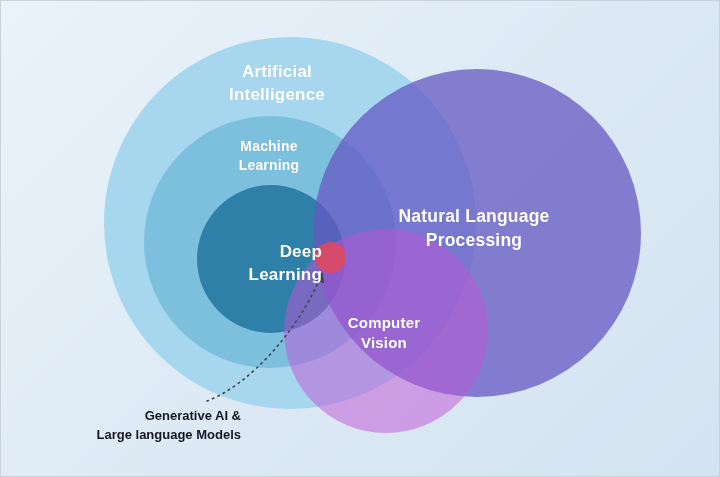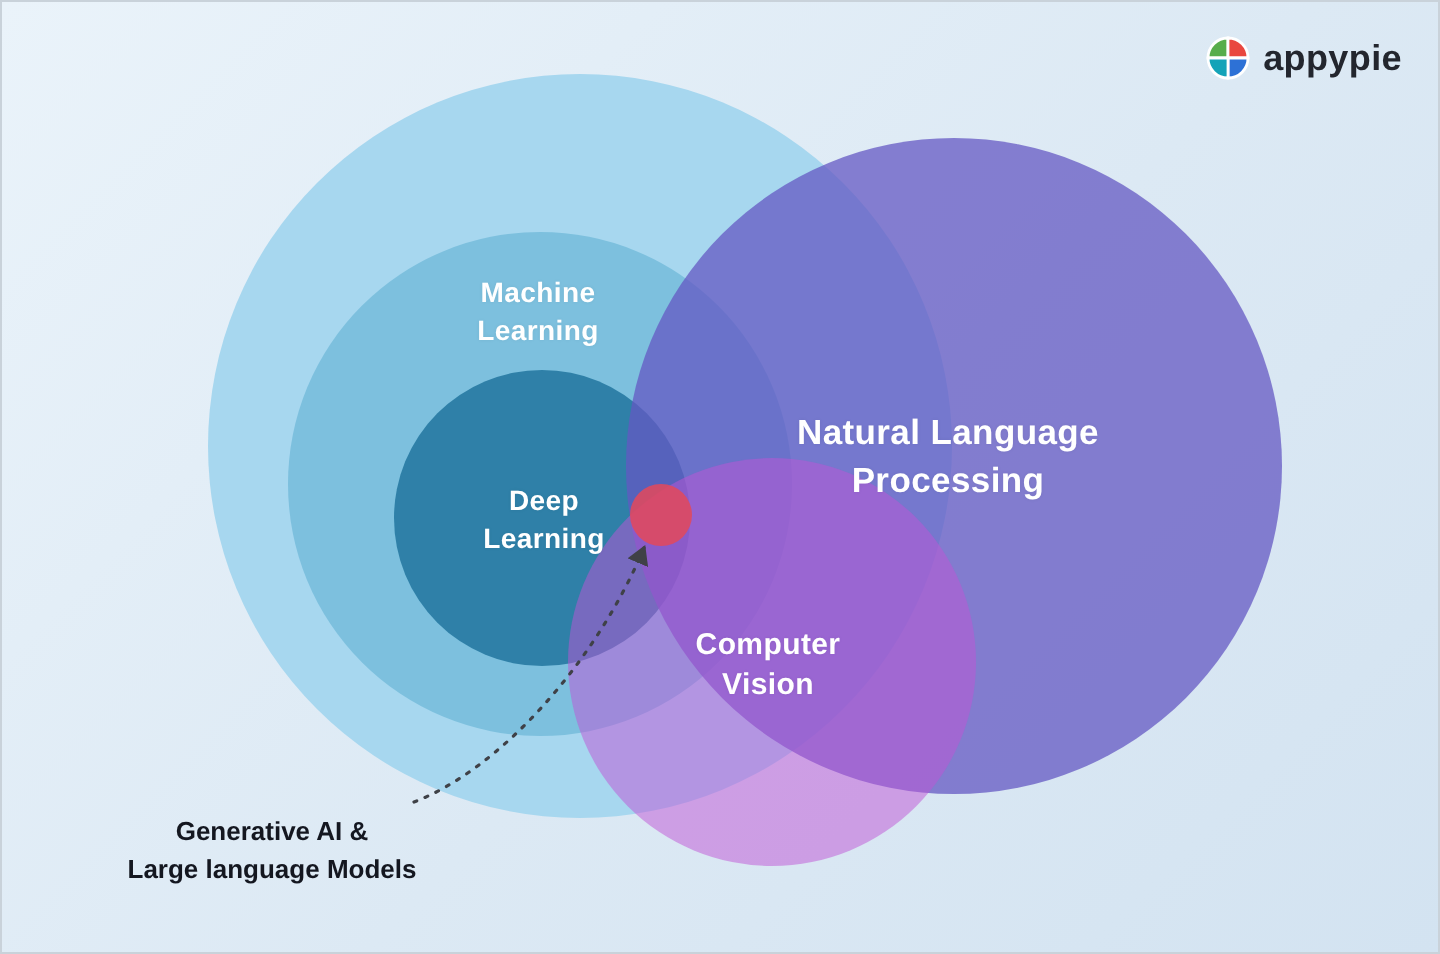--- a/index.html
+++ b/index.html
@@ -26,28 +26,28 @@
     text-align:center;
     font-weight:600;
     white-space:pre-line;
     line-height:1.35;
     z-index:5;
     letter-spacing:.2px;
     text-shadow:0 0 2px rgba(0,0,0,0.06);
   }
   .l-ai  {left:186px;top:60px; width:180px;font-size:17px;}
   .l-ml  {left:203px;top:136px;width:130px;font-size:14px;}
-  .l-dl  {left:221px;top:240px;width:100px;font-size:14px;}
+  .l-dl  {left:221px;top:240px;width:100px;font-size:17px;text-align:right;}
   .l-nlp {left:373px;top:204px;width:200px;font-size:17.5px;}
   .l-cv  {left:328px;top:312px;width:110px;font-size:15px;}
 
   .gen-label{
     position:absolute;
     left:30px;top:406px;width:210px;
-    text-align:center;
+    text-align:right;
     font-size:13px;font-weight:700;
     color:#141720;
     white-space:pre-line;
     line-height:1.45;
     z-index:6;
   }
   .arrow-svg{
     position:absolute;left:0;top:0;width:720px;height:477px;
     z-index:4;pointer-events:none;
   }
@@ -74,35 +74,28 @@
 
   <svg class="arrow-svg" viewBox="0 0 720 477">
     <defs>
       <marker id="ah" markerWidth="7" markerHeight="7" refX="5" refY="3.5" orient="auto">
         <path d="M0,0 L6,3.5 L0,7 Z" fill="#3f4147"></path>
       </marker>
     </defs>
     <path d="M 206 400 C 248 384, 296 332, 321 273" fill="none" stroke="#3f4147" stroke-width="1.6" stroke-dasharray="1.5 4.5" stroke-linecap="round" marker-end="url(#ah)"></path>
   </svg>
 
+  <div class="vlabel l-ai">Artificial
+Intelligence</div>
   <div class="vlabel l-ml">Machine
 Learning</div>
   <div class="vlabel l-dl">Deep
 Learning</div>
   <div class="vlabel l-cv">Computer
 Vision</div>
   <div class="vlabel l-nlp">Natural Language
 Processing</div>
 
   <div class="gen-label">Generative AI &amp;
 Large language Models</div>
 
-  <div class="logo">
-    <svg width="24" height="24" viewBox="0 0 24 24">
-      <path d="M12 12 L2 12 A10 10 0 0 1 12 2 Z" stroke="#ffffff" stroke-width="1.4" fill="#57AD4B"></path>
-      <path d="M12 12 L12 2 A10 10 0 0 1 22 12 Z" stroke="#ffffff" stroke-width="1.4" fill="#E9473F"></path>
-      <path d="M12 12 L22 12 A10 10 0 0 1 12 22 Z" stroke="#ffffff" stroke-width="1.4" fill="#2D71D6"></path>
-      <path d="M12 12 L12 22 A10 10 0 0 1 2 12 Z" stroke="#ffffff" stroke-width="1.4" fill="#14A3B8"></path>
-    </svg>
-    <span class="logo-text">appypie</span>
-  </div>
 
 </div>
 
 </body></html>

